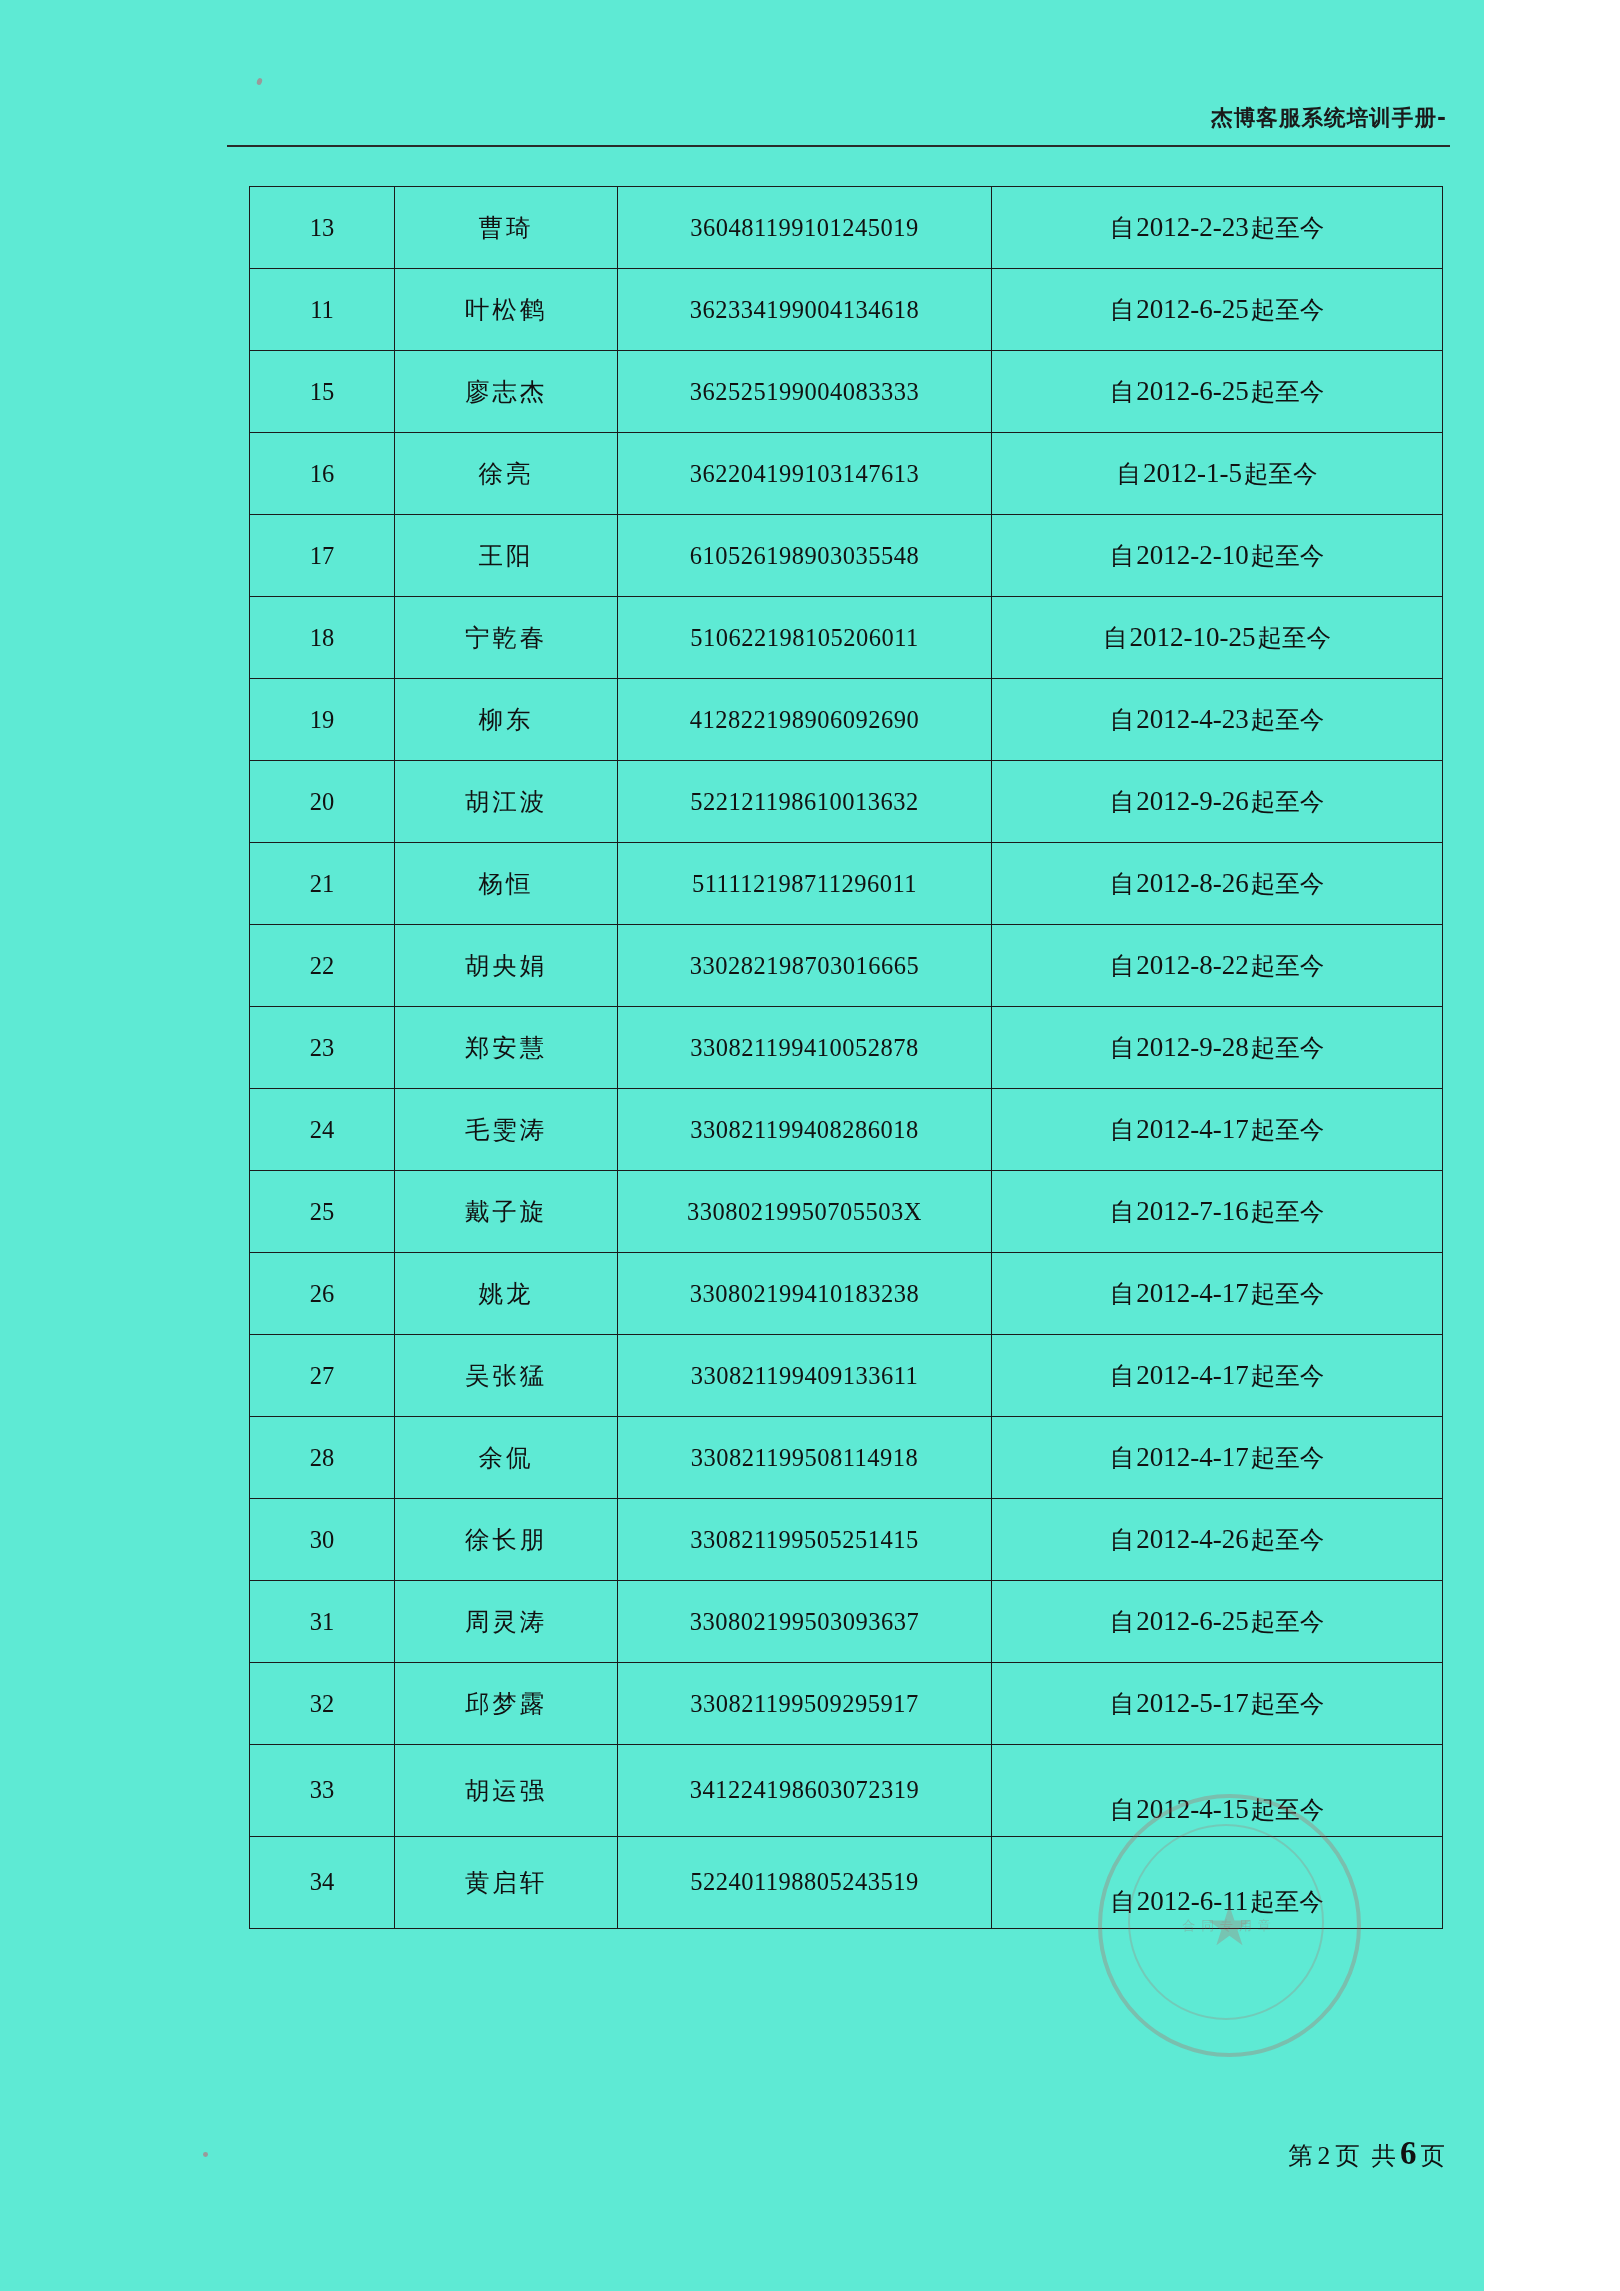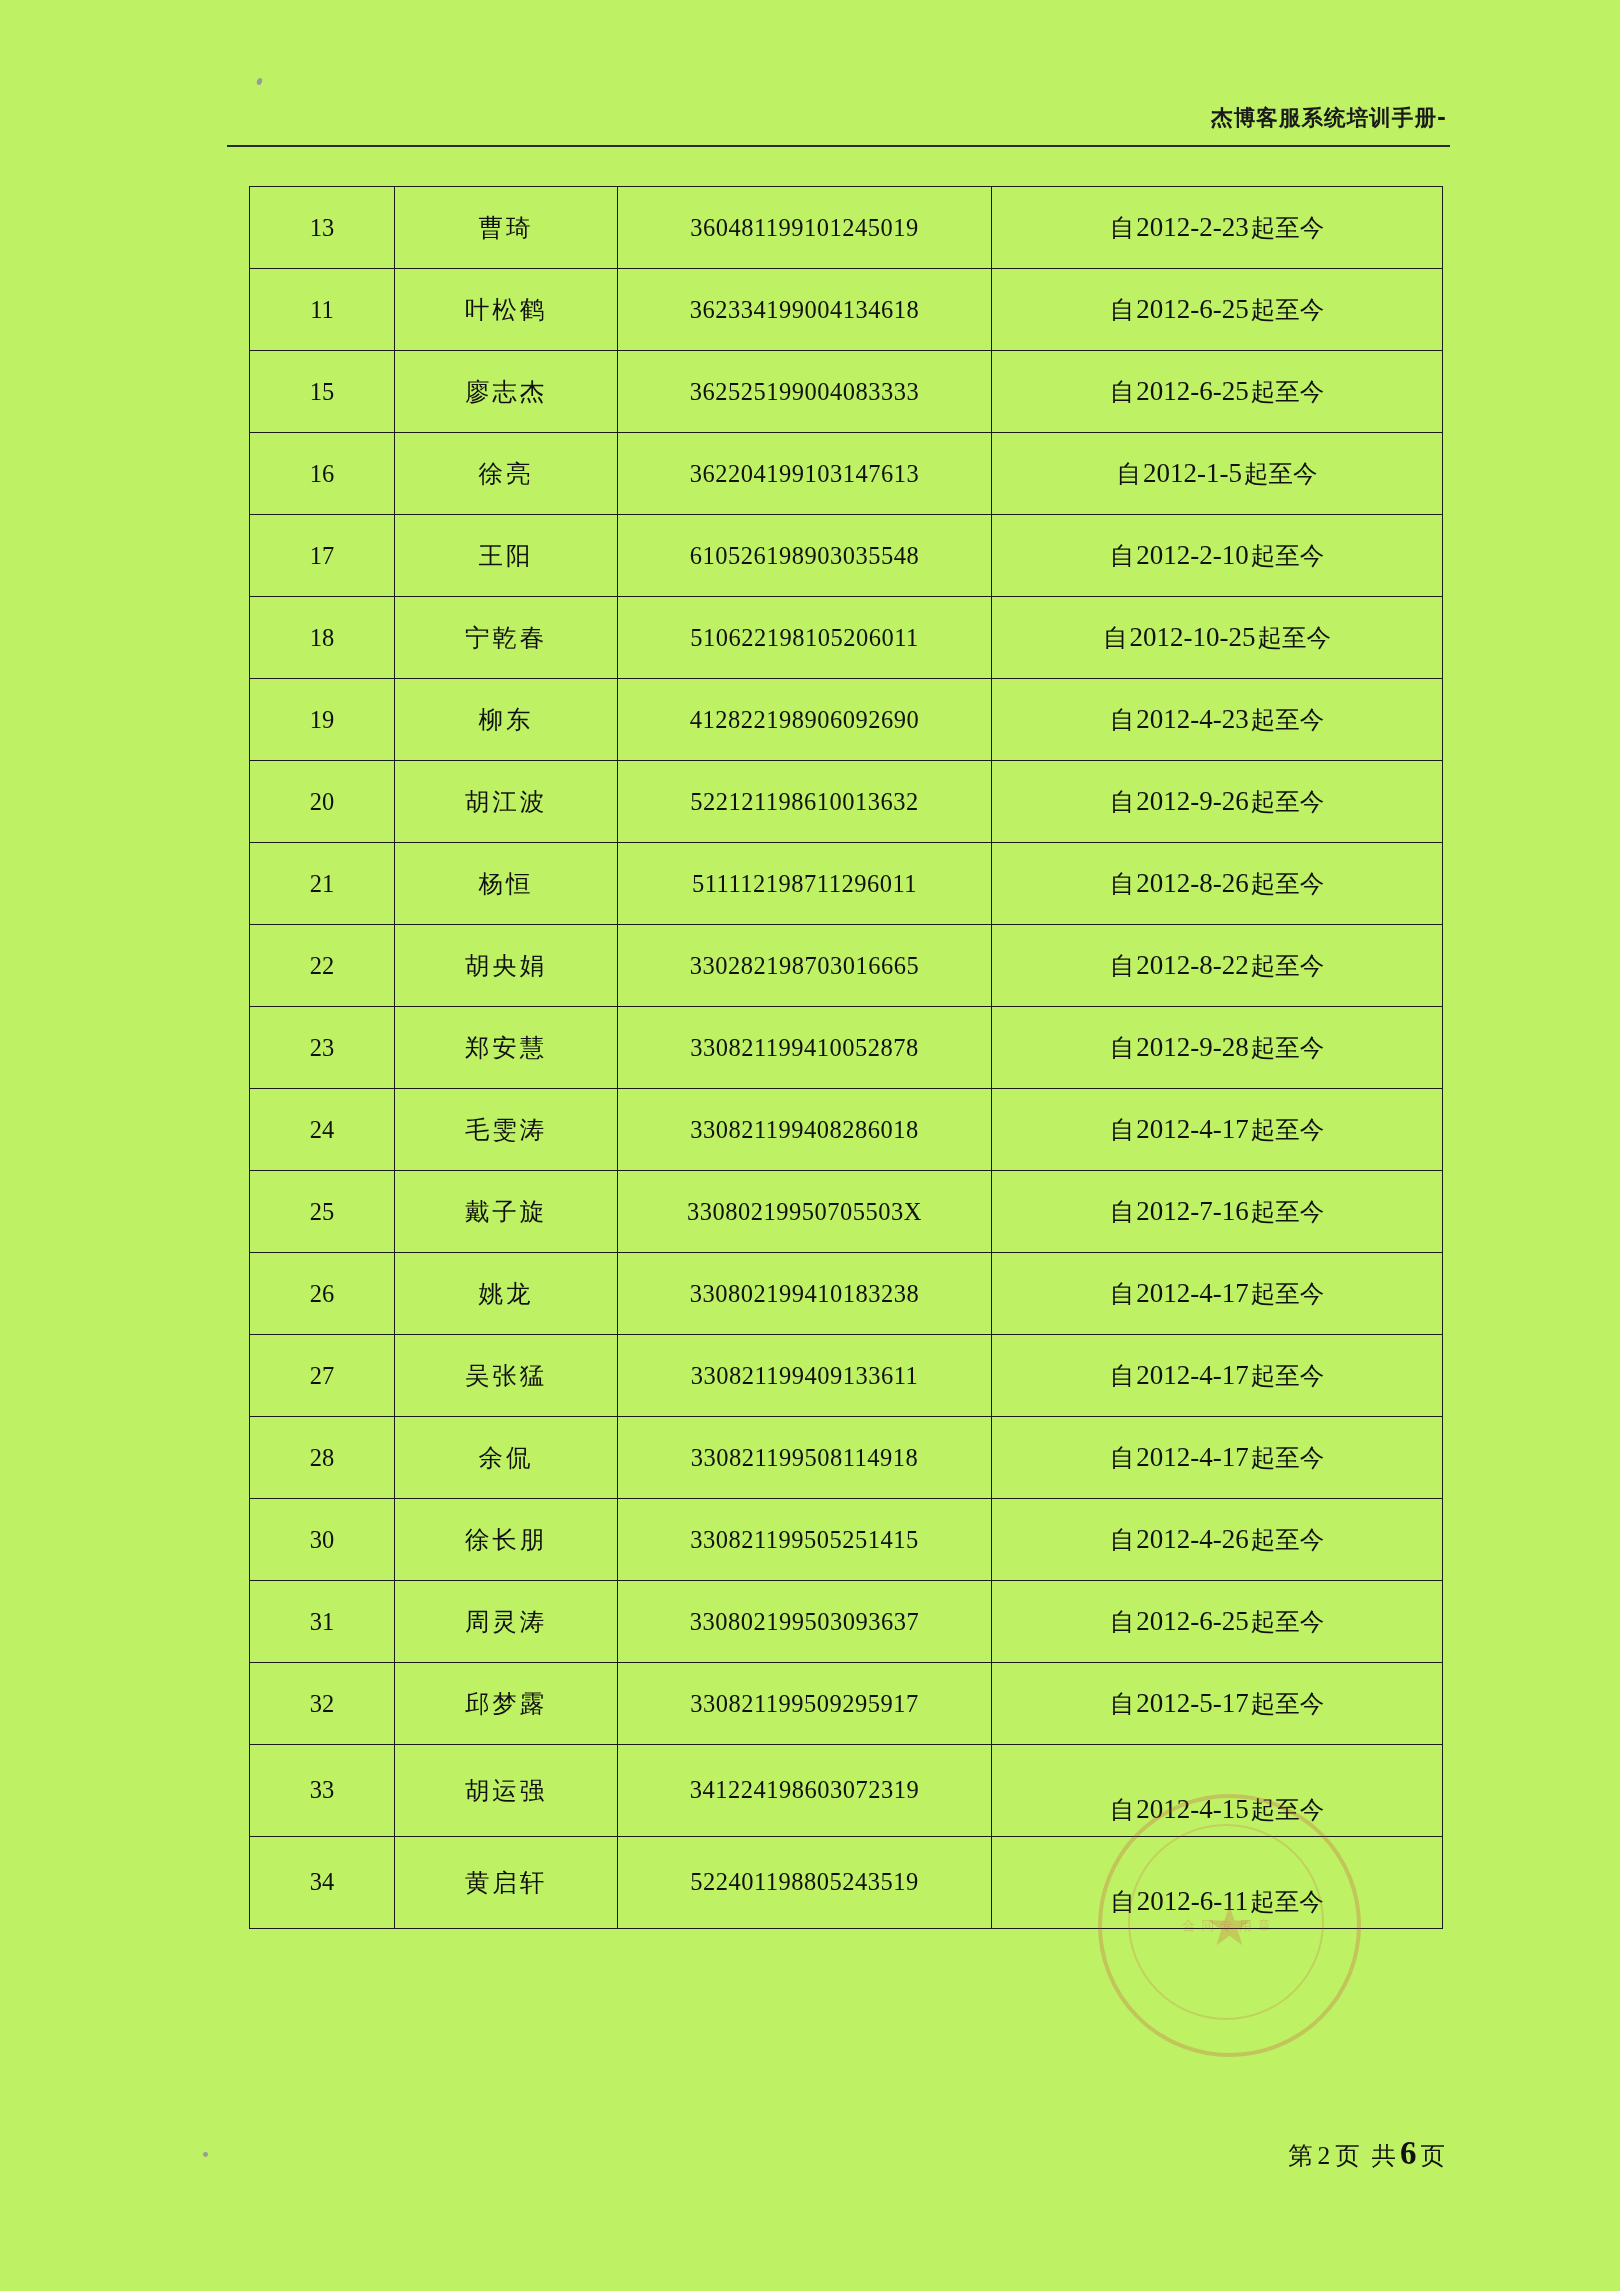--- a/index.html
+++ b/index.html
@@ -12,23 +12,23 @@
     height: 2292px;
     position: relative;
     font-family: "Liberation Serif", serif;
     color: #111;
     overflow: hidden;
   }
 
   .page {
     position: absolute;
     left: 0; top: 0;
-    width: 1620px;
+    width: 1484px;
     height: 2292px;
-    background: #bef264;
+    background: #5eead4;
   }
 
   
   .header {
     position: absolute;
     left: 227px;
     top: 103px;
     width: 1220px;
     text-align: right;
     font-size: 21.6px;

